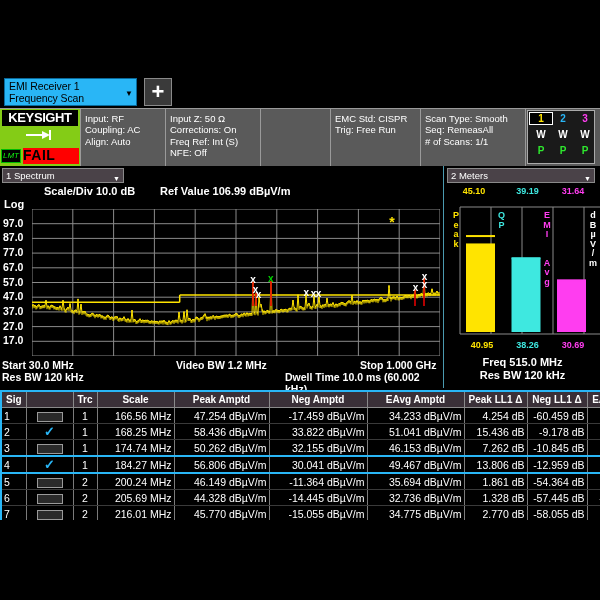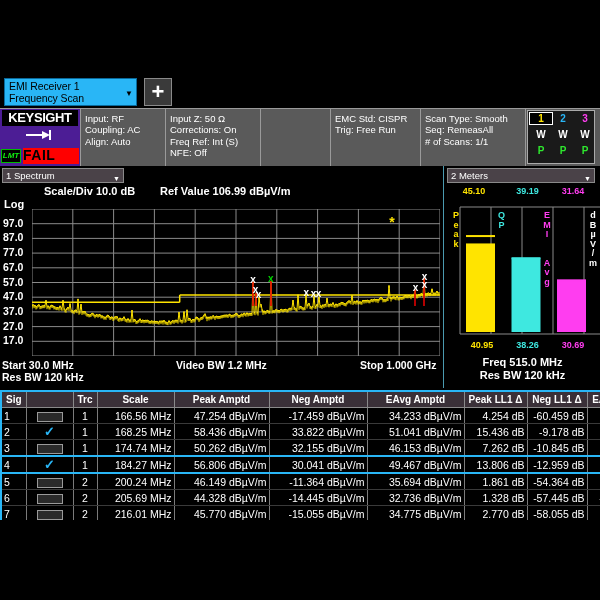--- a/index.html
+++ b/index.html
@@ -16,27 +16,27 @@
   .modetab .l1{position:absolute;left:4px;top:1px;font-size:10.5px;letter-spacing:-.1px;}
   .modetab .l2{position:absolute;left:4px;top:13px;font-size:10.5px;letter-spacing:-.1px;}
   .modetab .caret{position:absolute;right:3px;top:10px;font-size:8px;color:#000;}
   .plusbtn{position:absolute;left:144px;top:3px;width:28px;height:28px;background:#3a3a3a;
            border:1px solid #8a8a8a;box-sizing:border-box;color:#fff;font-size:22px;font-weight:bold;
            text-align:center;line-height:25px;}
 
   
   .infobar{position:absolute;left:0;top:108px;width:600px;height:58px;background:#5a5a5a;
            border-top:1px solid #9a9a9a;box-sizing:border-box;}
-  .ksbox{position:absolute;left:0;top:0;width:80px;height:58px;background:#4c1d95;}
+  .ksbox{position:absolute;left:0;top:0;width:80px;height:58px;background:#84cc16;}
   .kslogo{position:absolute;left:2px;top:1px;width:76px;height:16px;background:#000;color:#fff;
           font-size:13px;font-weight:bold;letter-spacing:-.4px;text-align:center;line-height:15px;}
   .arrowico{position:absolute;left:26px;top:21px;width:28px;height:10px;}
   .failrow{position:absolute;left:1px;top:39px;width:78px;height:17px;}
   .lmt{position:absolute;left:0;top:1px;width:20px;height:14px;background:#000;border:1px solid #0b0;
-       box-sizing:border-box;color:#1e1;font-size:8px;font-weight:bold;font-style:italic;
+       box-sizing:border-box;color:#1e1;font-size:8px;font-weight:normal;font-style:italic;
        text-align:center;line-height:12px;}
   .failbox{position:absolute;left:22px;top:0px;width:56px;height:16px;background:#ff0000;color:#000;
         font-size:14px;font-weight:bold;text-align:left;line-height:15px;letter-spacing:.5px;}
   .icol{position:absolute;top:0;height:58px;border-left:1px solid #9a9a9a;box-sizing:border-box;
         padding:4px 0 0 4px;color:#fff;font-size:9.5px;line-height:11.4px;}
   .icol div{white-space:nowrap;}
 
   .traces{position:absolute;left:527px;top:110px;width:68px;height:54px;background:#1a1a1a;
           border:1px solid #aaa;box-sizing:border-box;}
   .trcell{position:absolute;width:22px;text-align:center;font-size:10px;font-weight:bold;}
@@ -628,20 +628,21 @@
         <text x="286.416" y="88.494" fill="#ffffff" font-size="10" font-family="&quot;Liberation Sans&quot;,sans-serif" text-anchor="middle" font-weight="bold">x</text>
         <text x="383.52" y="82.32" fill="#ffffff" font-size="10" font-family="&quot;Liberation Sans&quot;,sans-serif" text-anchor="middle" font-weight="bold">x</text>
         <text x="392.496" y="70.56" fill="#ffffff" font-size="10" font-family="&quot;Liberation Sans&quot;,sans-serif" text-anchor="middle" font-weight="bold">x</text>
         <text x="392.496" y="78.645" fill="#ffffff" font-size="10" font-family="&quot;Liberation Sans&quot;,sans-serif" text-anchor="middle" font-weight="bold">x</text>
         <text x="359.856" y="17.639999999999986" fill="#ffe400" font-size="14" font-family="&quot;Liberation Sans&quot;,sans-serif" text-anchor="middle" font-weight="bold">*</text>
       </svg>
     <div class="startlbl">Start 30.0 MHz</div>
     <div class="vbwlbl">Video BW 1.2 MHz</div>
     <div class="stoplbl">Stop 1.000 GHz</div>
     <div class="rbwlbl">Res BW 120 kHz</div>
+    <div class="dwelllbl">Dwell Time 10.0 ms (60.002 kHz)</div>
   </div>
 
   <div class="meterwrap">
     <div class="metertab">
       <span>2 Meters</span>
       <span class="caret">▼</span>
     </div>
     <svg id="metersvg" style="position:absolute;left:0;top:31px;" width="157" height="155" viewBox="0 0 157 155">
         <line x1="16" y1="10" x2="16" y2="137" stroke="#8a8a8a" stroke-width="1"></line>
         <line x1="47" y1="10" x2="47" y2="137" stroke="#8a8a8a" stroke-width="1"></line>

